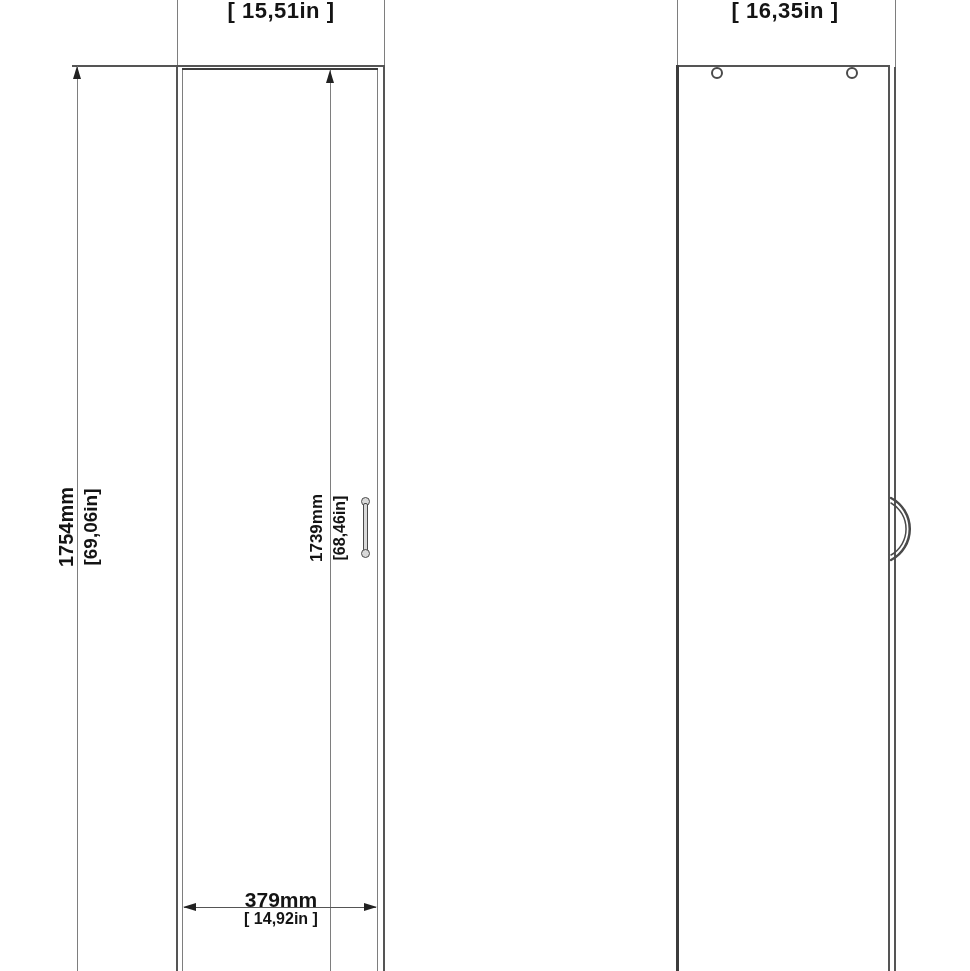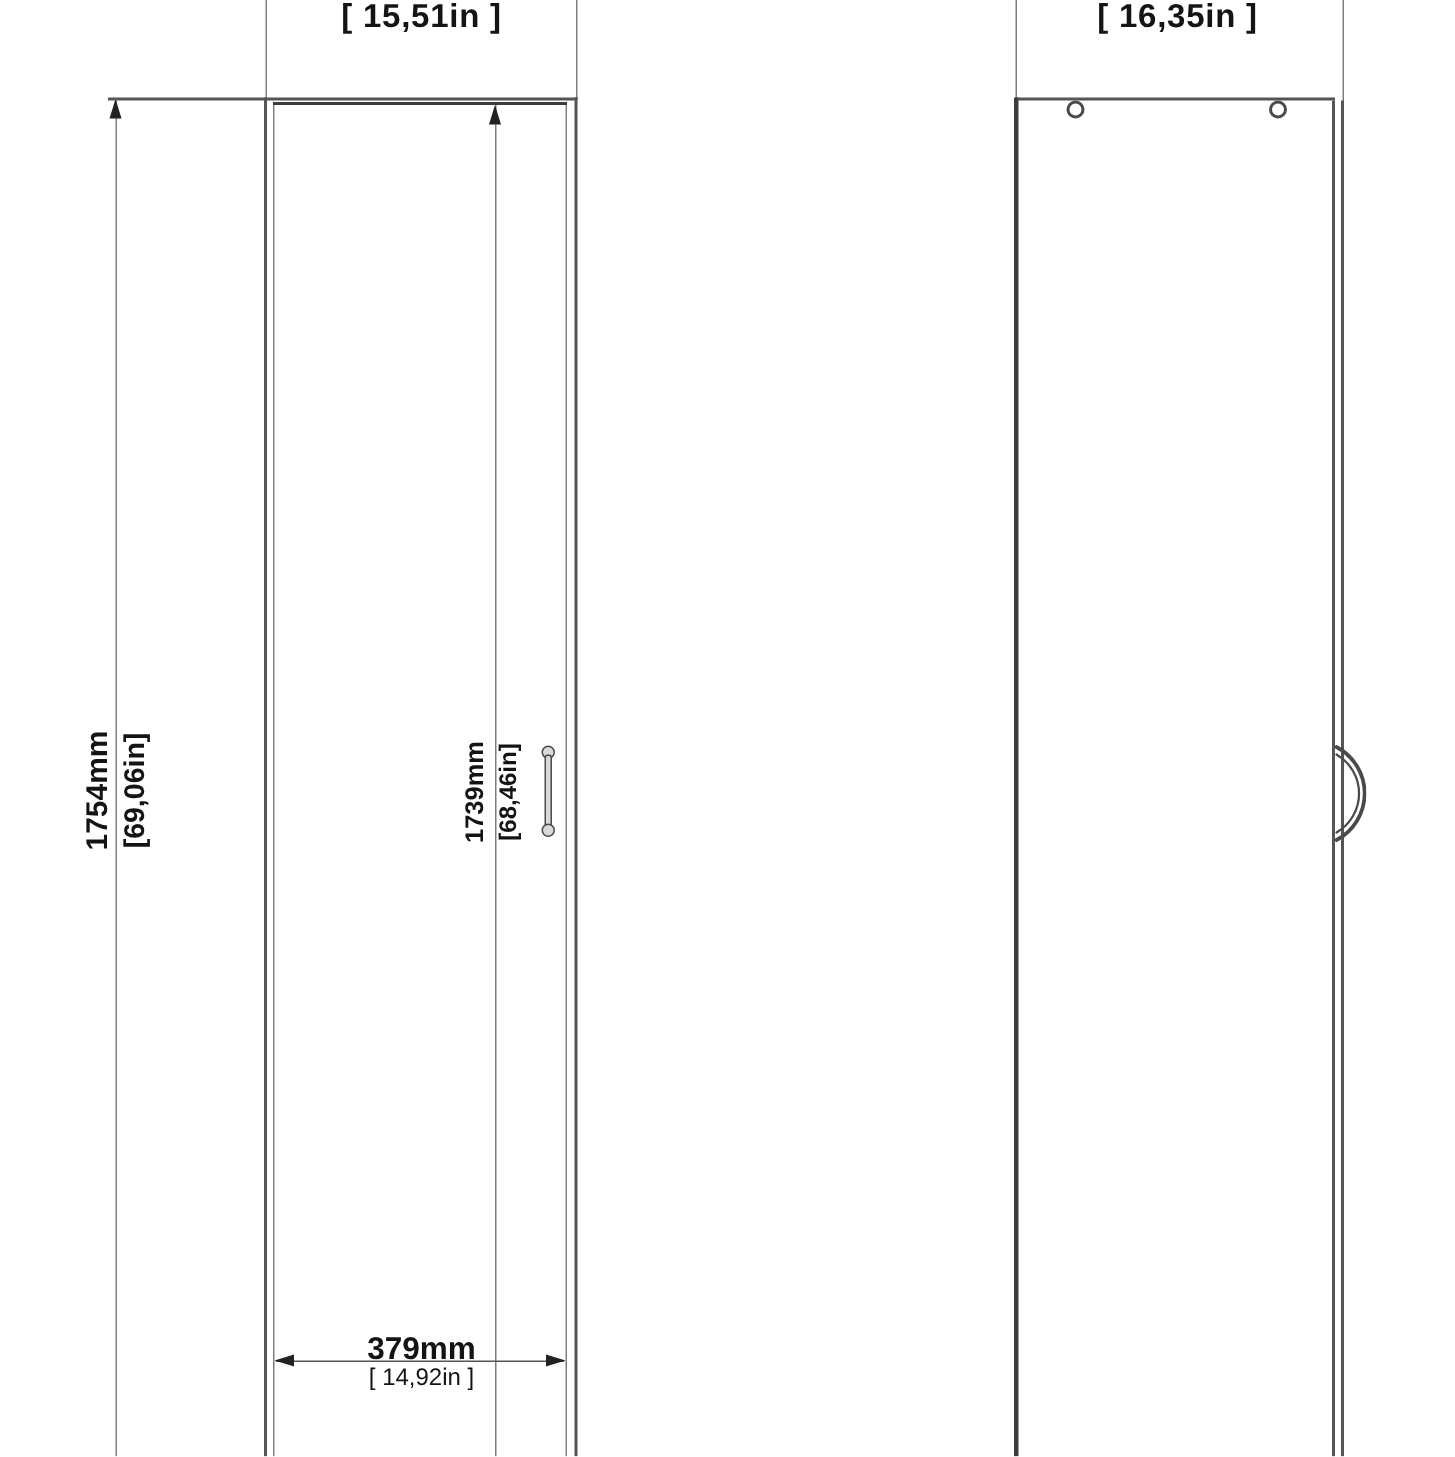--- a/index.html
+++ b/index.html
@@ -53,21 +53,21 @@
 
     <div class="ln thin" style="left:330px;top:70px;width:1px;height:901px;"></div>
     <div class="arrow arrow-up" style="left:326px;top:70px;"></div>
     <div class="dimtext vtext" style="left:317px;top:528px;font-size:17px;">1739mm</div>
     <div class="dimtext vtext" style="left:340px;top:528px;font-size:16px;">[68,46in]</div>
 
     <div class="ln" style="left:184px;top:907px;width:192px;height:1px;"></div>
     <div class="arrow arrow-left" style="left:183px;top:903px;"></div>
     <div class="arrow arrow-right" style="left:364px;top:903px;"></div>
     <div class="dimtext" style="left:281px;top:888px;transform:translateX(-50%);font-size:21px;font-weight:600;">379mm</div>
-    <div class="dimtext" style="left:281px;top:910px;transform:translateX(-50%);font-size:16px;font-weight:400;">[ 14,92in ]</div>
+    <div class="dimtext" style="left:281px;top:910px;transform:translateX(-50%);font-size:16px;font-weight:700;">[ 14,92in ]</div>
   </div>
 
   <div>
 
     <div class="ln thin" style="left:677px;top:0;width:1px;height:66px;"></div>
     <div class="ln thin" style="left:895px;top:0;width:1px;height:68px;"></div>
 
     <div class="dimtext toplabel" style="left:785px;top:-2px;">[ 16,35in ]</div>
 
     <div class="ln" style="left:677px;top:65px;width:213px;height:2px;"></div>

